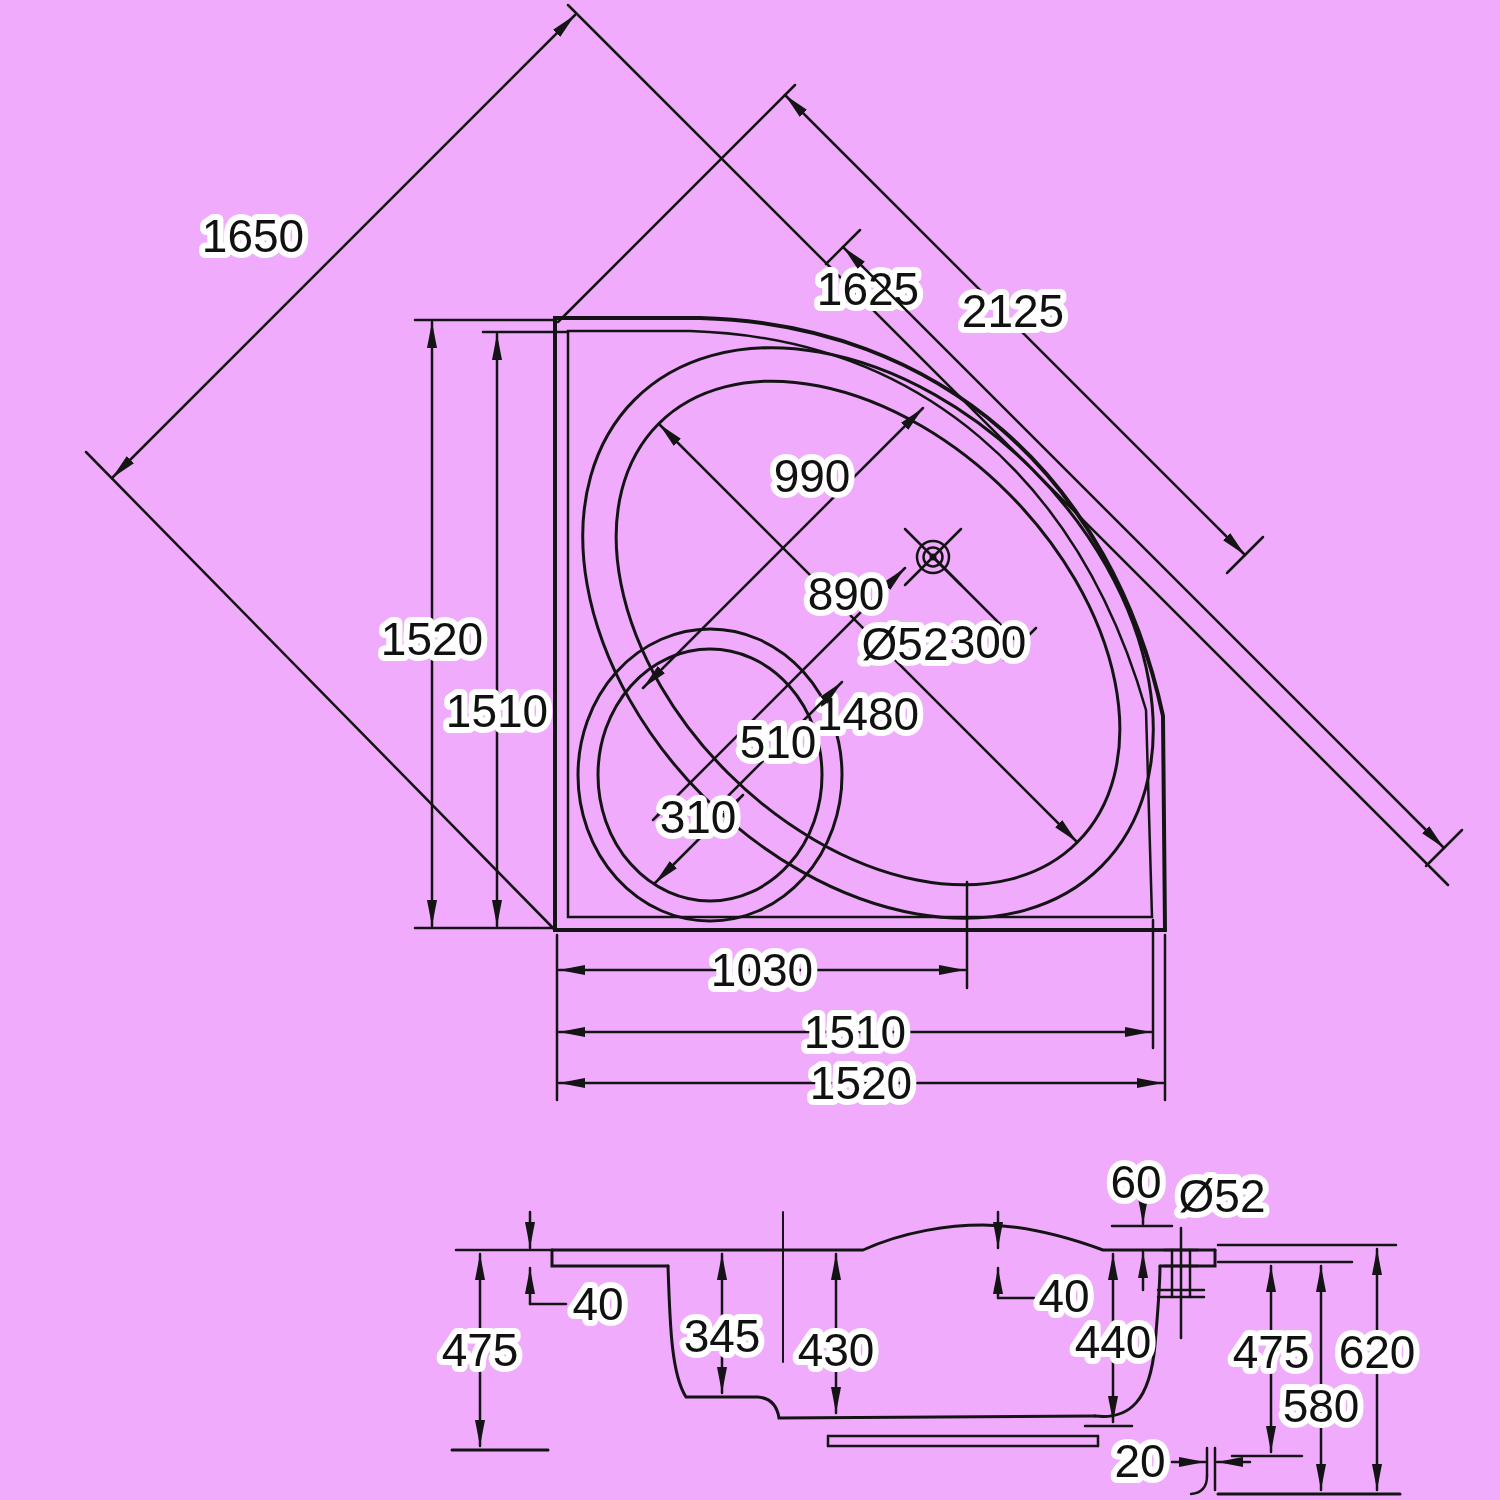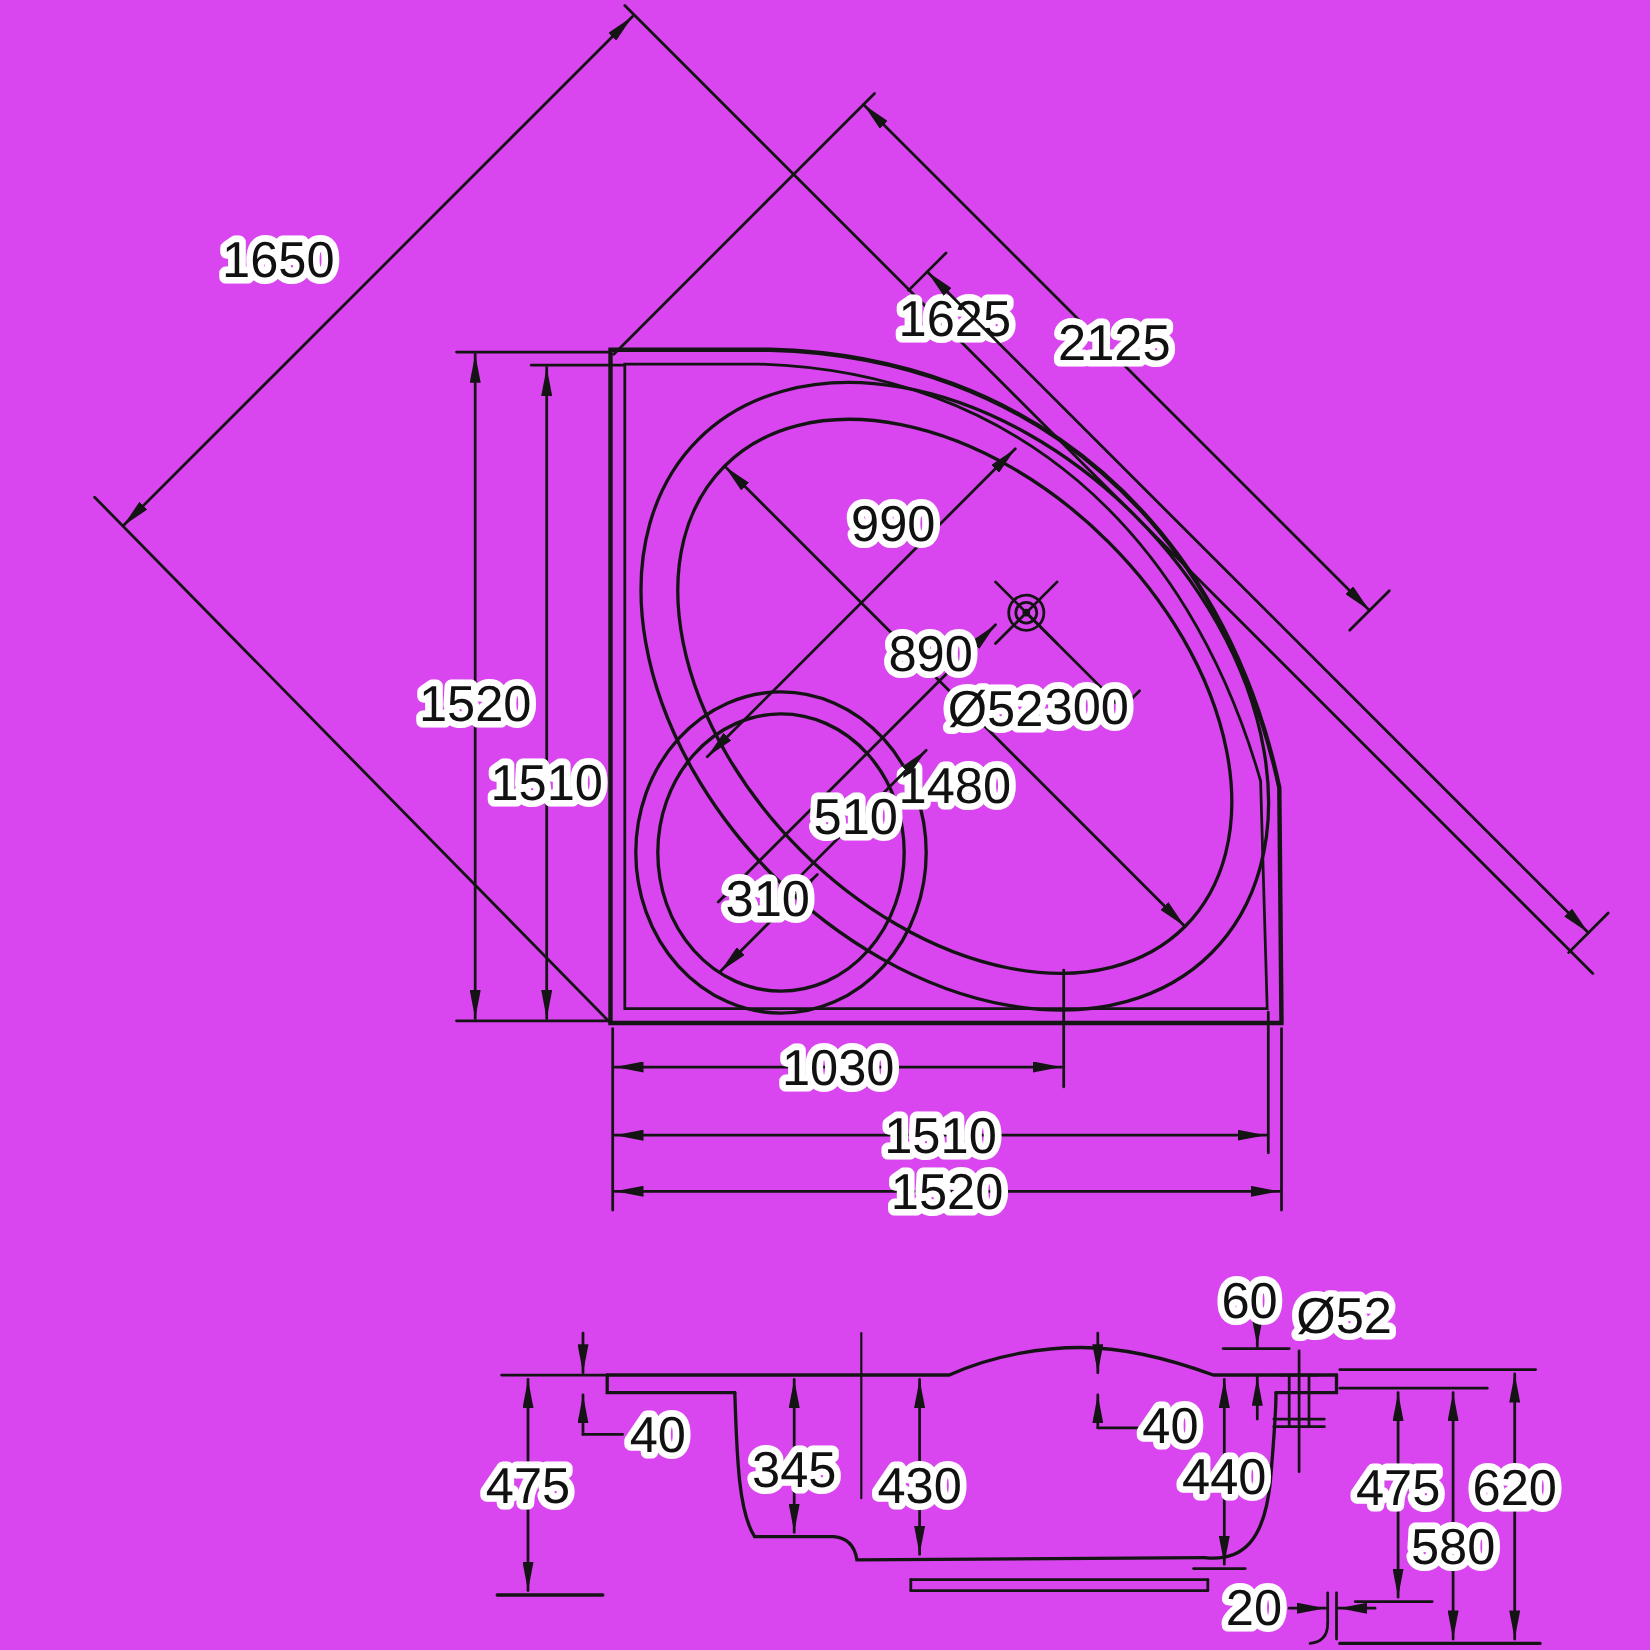--- a/index.html
+++ b/index.html
@@ -1,16 +1,16 @@
 <!DOCTYPE html>
 <html><head>
 <meta charset="utf-8">
 <style>
   html,body{margin:0;padding:0;background:#fff;}
-  .stage{position:relative;width:1500px;height:1500px;background:#d946ef;overflow:hidden;}
+  .stage{position:relative;width:1500px;height:1500px;background:#f0abfc;overflow:hidden;}
   svg{position:absolute;left:0;top:0;}
   .ln{stroke:#141414;stroke-width:2.5;fill:none;stroke-linecap:round;}
   .heavy{stroke-width:4;}
   .mid{stroke-width:3;}
   .thin{stroke-width:2;}
   .dim{font-family:"Liberation Sans",sans-serif;font-size:46px;fill:#111;
        paint-order:stroke;stroke:#ffffff;stroke-width:12px;stroke-linejoin:round;
        text-anchor:middle;}
 </style>
 </head>

